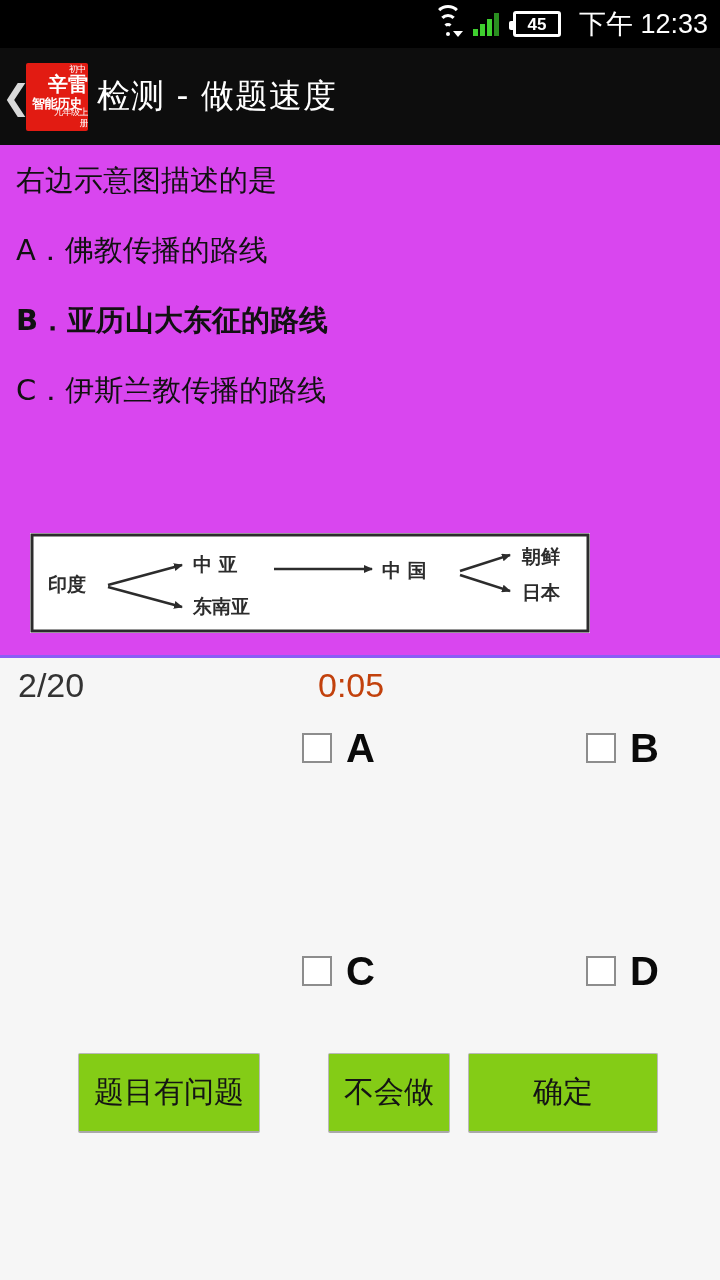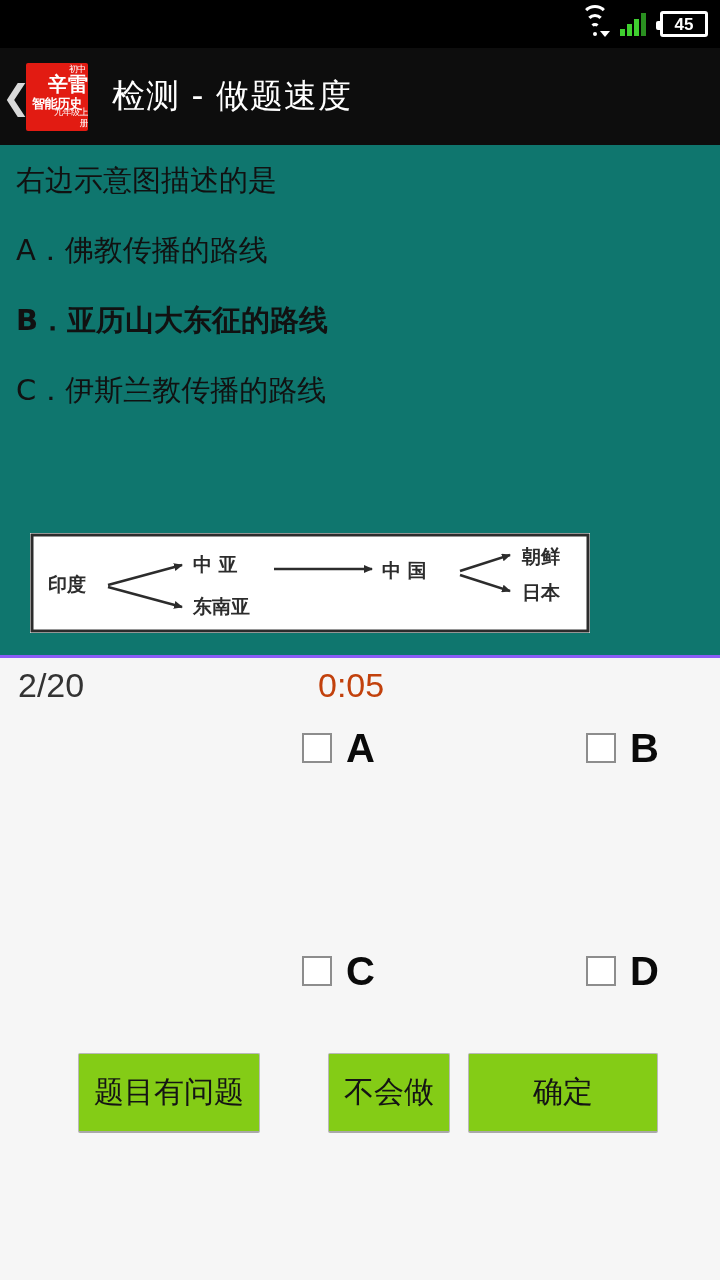--- a/index.html
+++ b/index.html
@@ -82,28 +82,28 @@
   }
   .applogo .lg-sub{
     position:absolute; left:0; right:0; top:33px; text-align:center;
     font-size:13px; font-weight:bold; line-height:15px; letter-spacing:-0.5px;
   }
   .applogo .lg-foot{
     position:absolute; left:0; right:0; bottom:2px; text-align:right;
     font-size:9px; line-height:11px; letter-spacing:-0.5px;padding-left:24px;
   }
   .title-text{
-    color:#ffffff; font-size:33px; margin-left:24px; letter-spacing:1px;
+    color:#ffffff; font-size:33px; margin-left:9px; letter-spacing:1px;
     font-family:"DejaVu Sans","Liberation Sans",sans-serif;
   }
 
   
   .question-area{
     position:absolute; left:0; top:145px; width:720px; height:510px;
-    background:#0f766e;
+    background:#d946ef;
     padding-left:8px;
   }
   .qline{
     color:#111111; font-size:29px; line-height:1.2;
     font-family:"DejaVu Sans","Liberation Sans",sans-serif;
     position:absolute; left:16px; white-space:nowrap;
   }
   .q-stem{ top:18px; }
   .q-a{ top:88px; }
   .q-b{ top:158px;font-weight:bold; }
@@ -184,20 +184,21 @@
           <i class="b2"></i>
           <i class="b3"></i>
           <i class="b4"></i>
       </div>
 
       <div class="battery-icon">
         <span class="nub"></span>
         <span class="lvl">45</span>
       </div>
 
+      <div class="clock">下午 12:33</div>
     </div>
   </div>
 
   <div class="titlebar">
     <div class="back-chevron">❮</div>
 
     <div class="applogo">
       <div class="lg-top">初中</div>
       <div class="lg-main">辛雷</div>
       <div class="lg-sub">智能历史</div>

